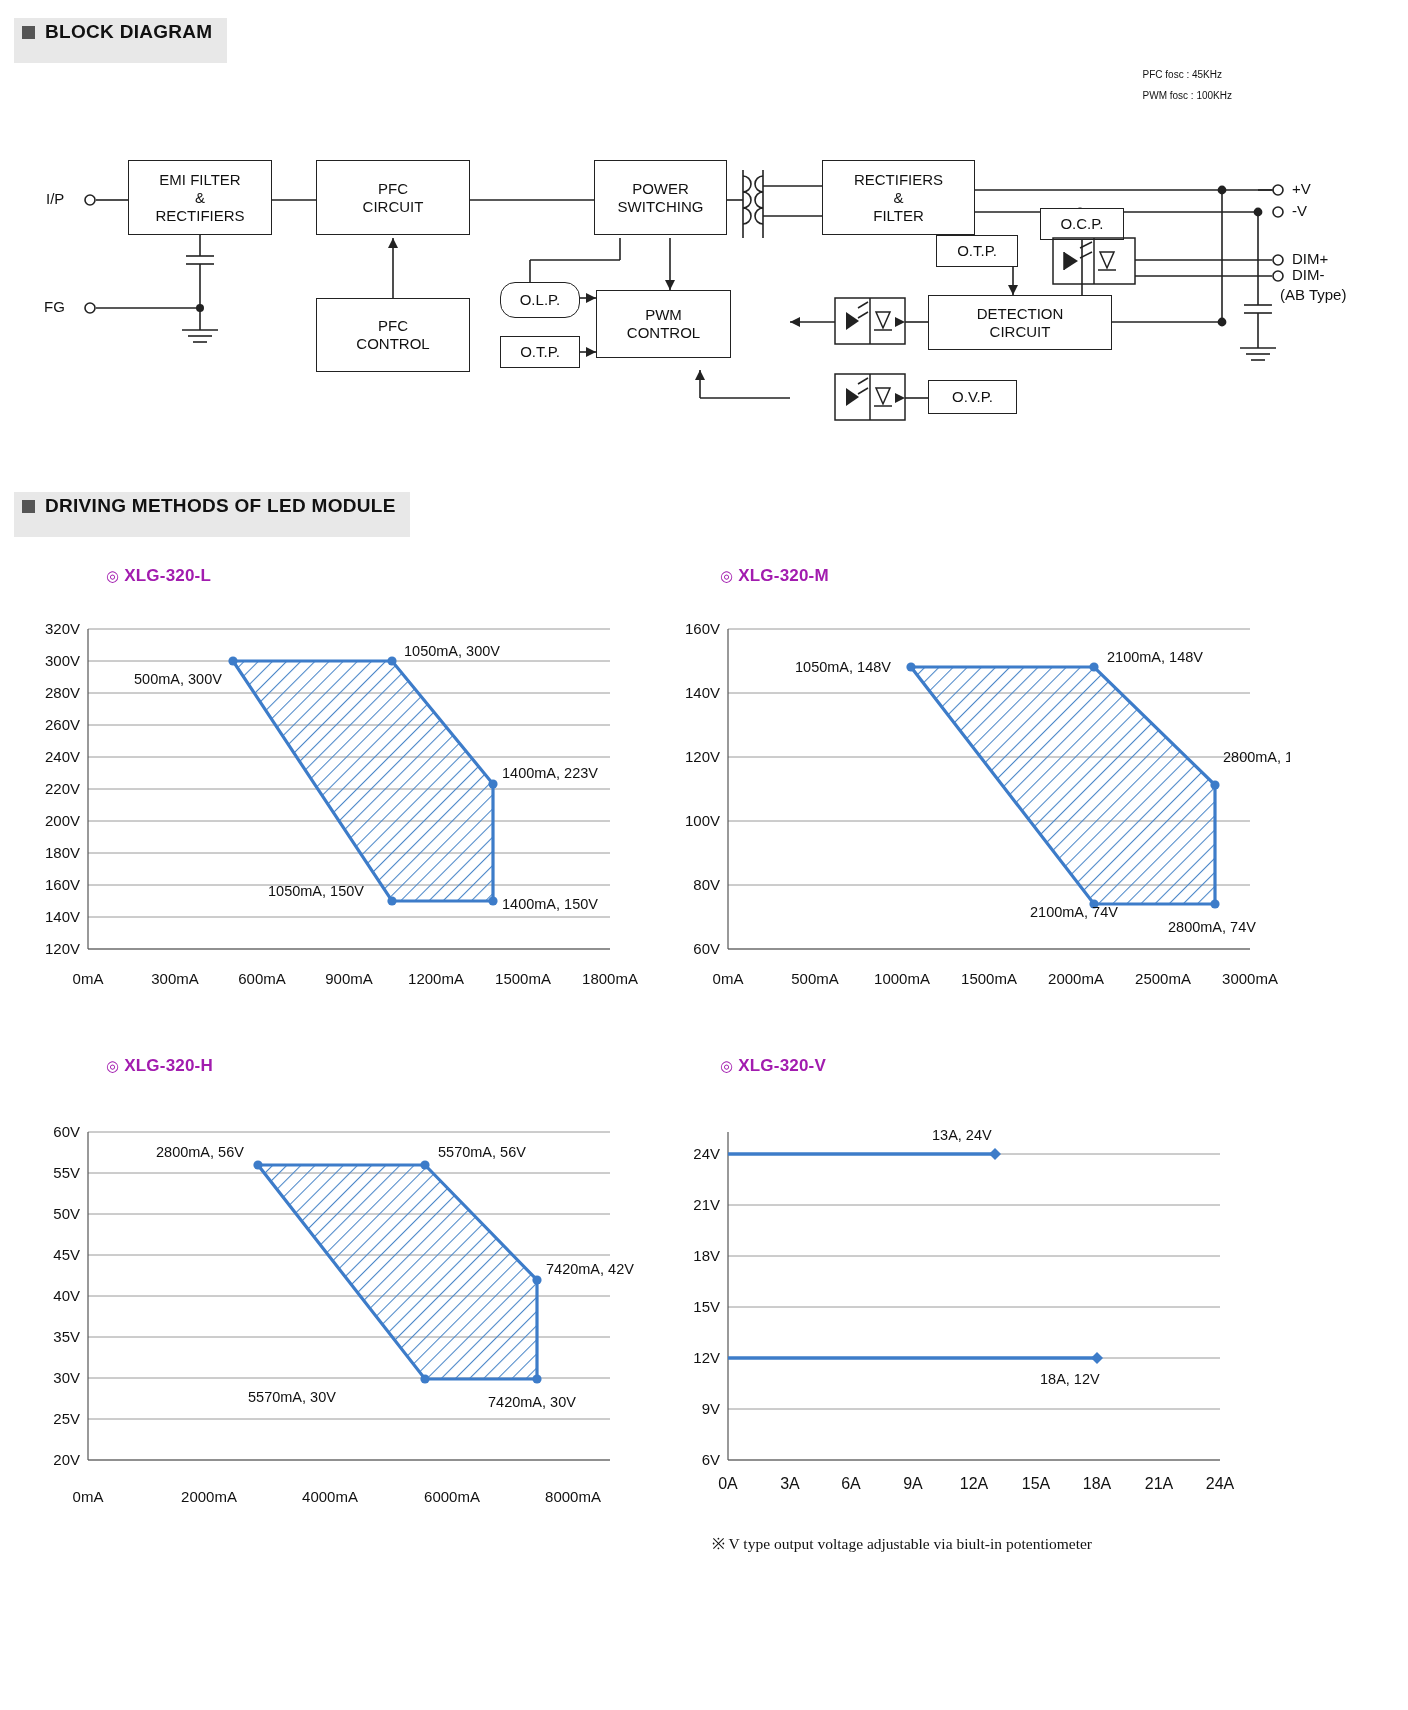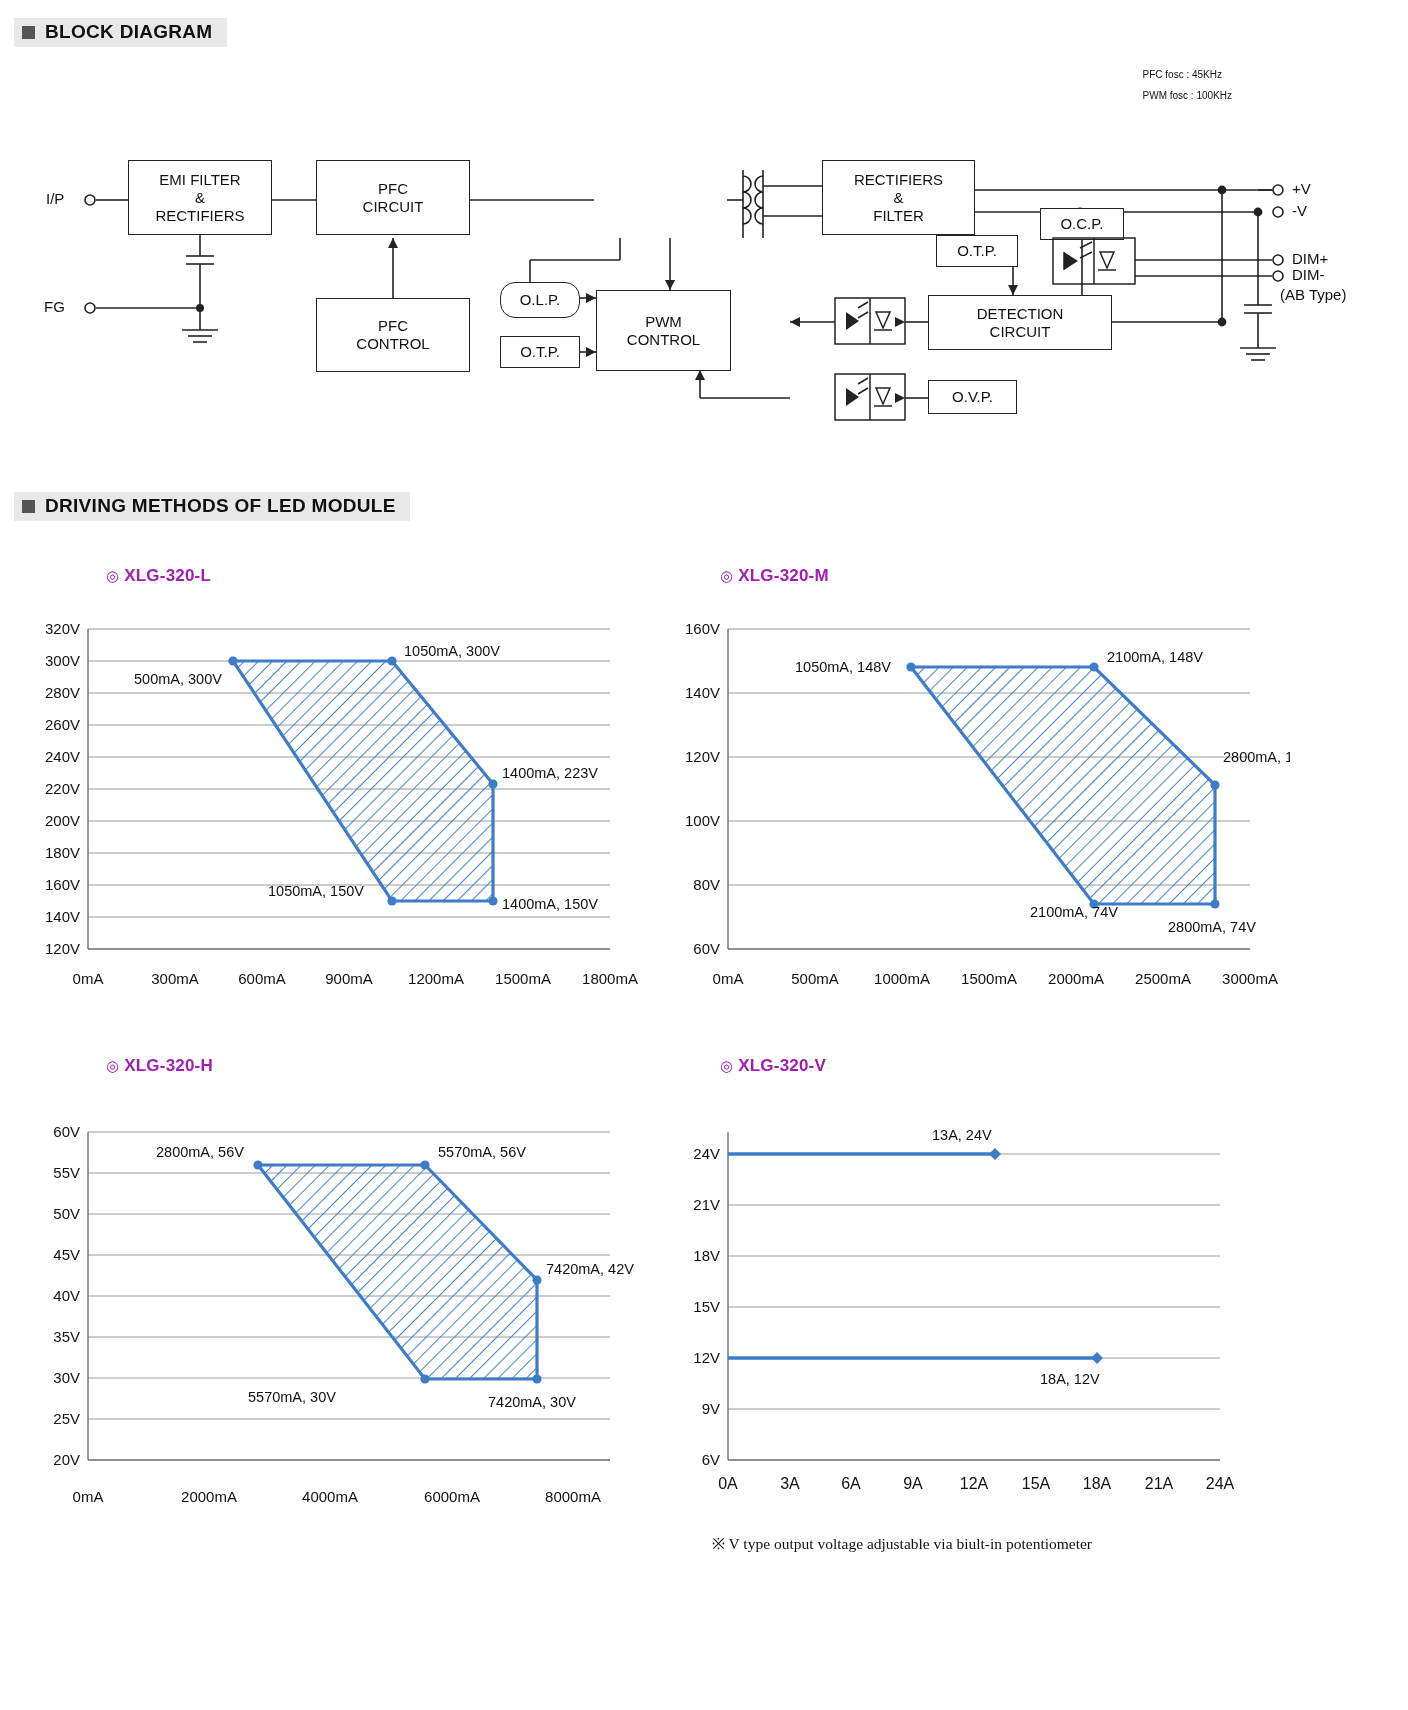--- a/index.html
+++ b/index.html
@@ -11,21 +11,21 @@
     color: #1a1a1a;
     position: relative;
     overflow: hidden;
   }
   
   .sec-head {
     display: inline-flex;
     align-items: center;
     gap: 10px;
     background: #e8e8e8;
-    padding: 3px 14px 4px 8px;
+    padding: 3px 14px 20px 8px;
     font-size: 19px;
     font-weight: bold;
     letter-spacing: .3px;
     color: #111;
   }
   .sec-head .sq {
     width: 13px; height: 13px;
     background: #555;
     display: inline-block;
   }
@@ -195,29 +195,31 @@
       <polygon points="1013,165 1008,155 1018,155" fill="#222" stroke="none"></polygon>
     </g>
 
   </svg>
 
   <div class="box" style="left:128px; top:30px; width:144px; height:75px;">EMI FILTER
 &amp;
 RECTIFIERS</div>
   <div class="box" style="left:316px; top:30px; width:154px; height:75px;">PFC
 CIRCUIT</div>
+  <div class="box" style="left:594px; top:30px; width:133px; height:75px;">POWER
+SWITCHING</div>
   <div class="box" style="left:822px; top:30px; width:153px; height:75px;">RECTIFIERS
 &amp;
 FILTER</div>
 
   <div class="box" style="left:316px; top:168px; width:154px; height:74px;">PFC
 CONTROL</div>
   <div class="box" style="left:500px; top:152px; width:80px; height:36px;border-radius:15px;">O.L.P.</div>
   <div class="box" style="left:500px; top:206px; width:80px; height:32px;">O.T.P.</div>
-  <div class="box" style="left:596px; top:160px; width:135px; height:81px;">PWM
+  <div class="box" style="left:596px; top:160px; width:135px; height:68px;">PWM
 CONTROL</div>
 
   <div class="box" style="left:936px; top:105px; width:82px; height:32px;">O.T.P.</div>
   <div class="box" style="left:1040px; top:78px; width:84px; height:32px;">O.C.P.</div>
   <div class="box" style="left:928px; top:165px; width:184px; height:55px;">DETECTION
 CIRCUIT</div>
   <div class="box" style="left:928px; top:250px; width:89px; height:34px;">O.V.P.</div>
 
   <svg width="1408" height="330" style="position:absolute;left:0;top:0;">
     <g stroke="#222" stroke-width="1.5" fill="none">

